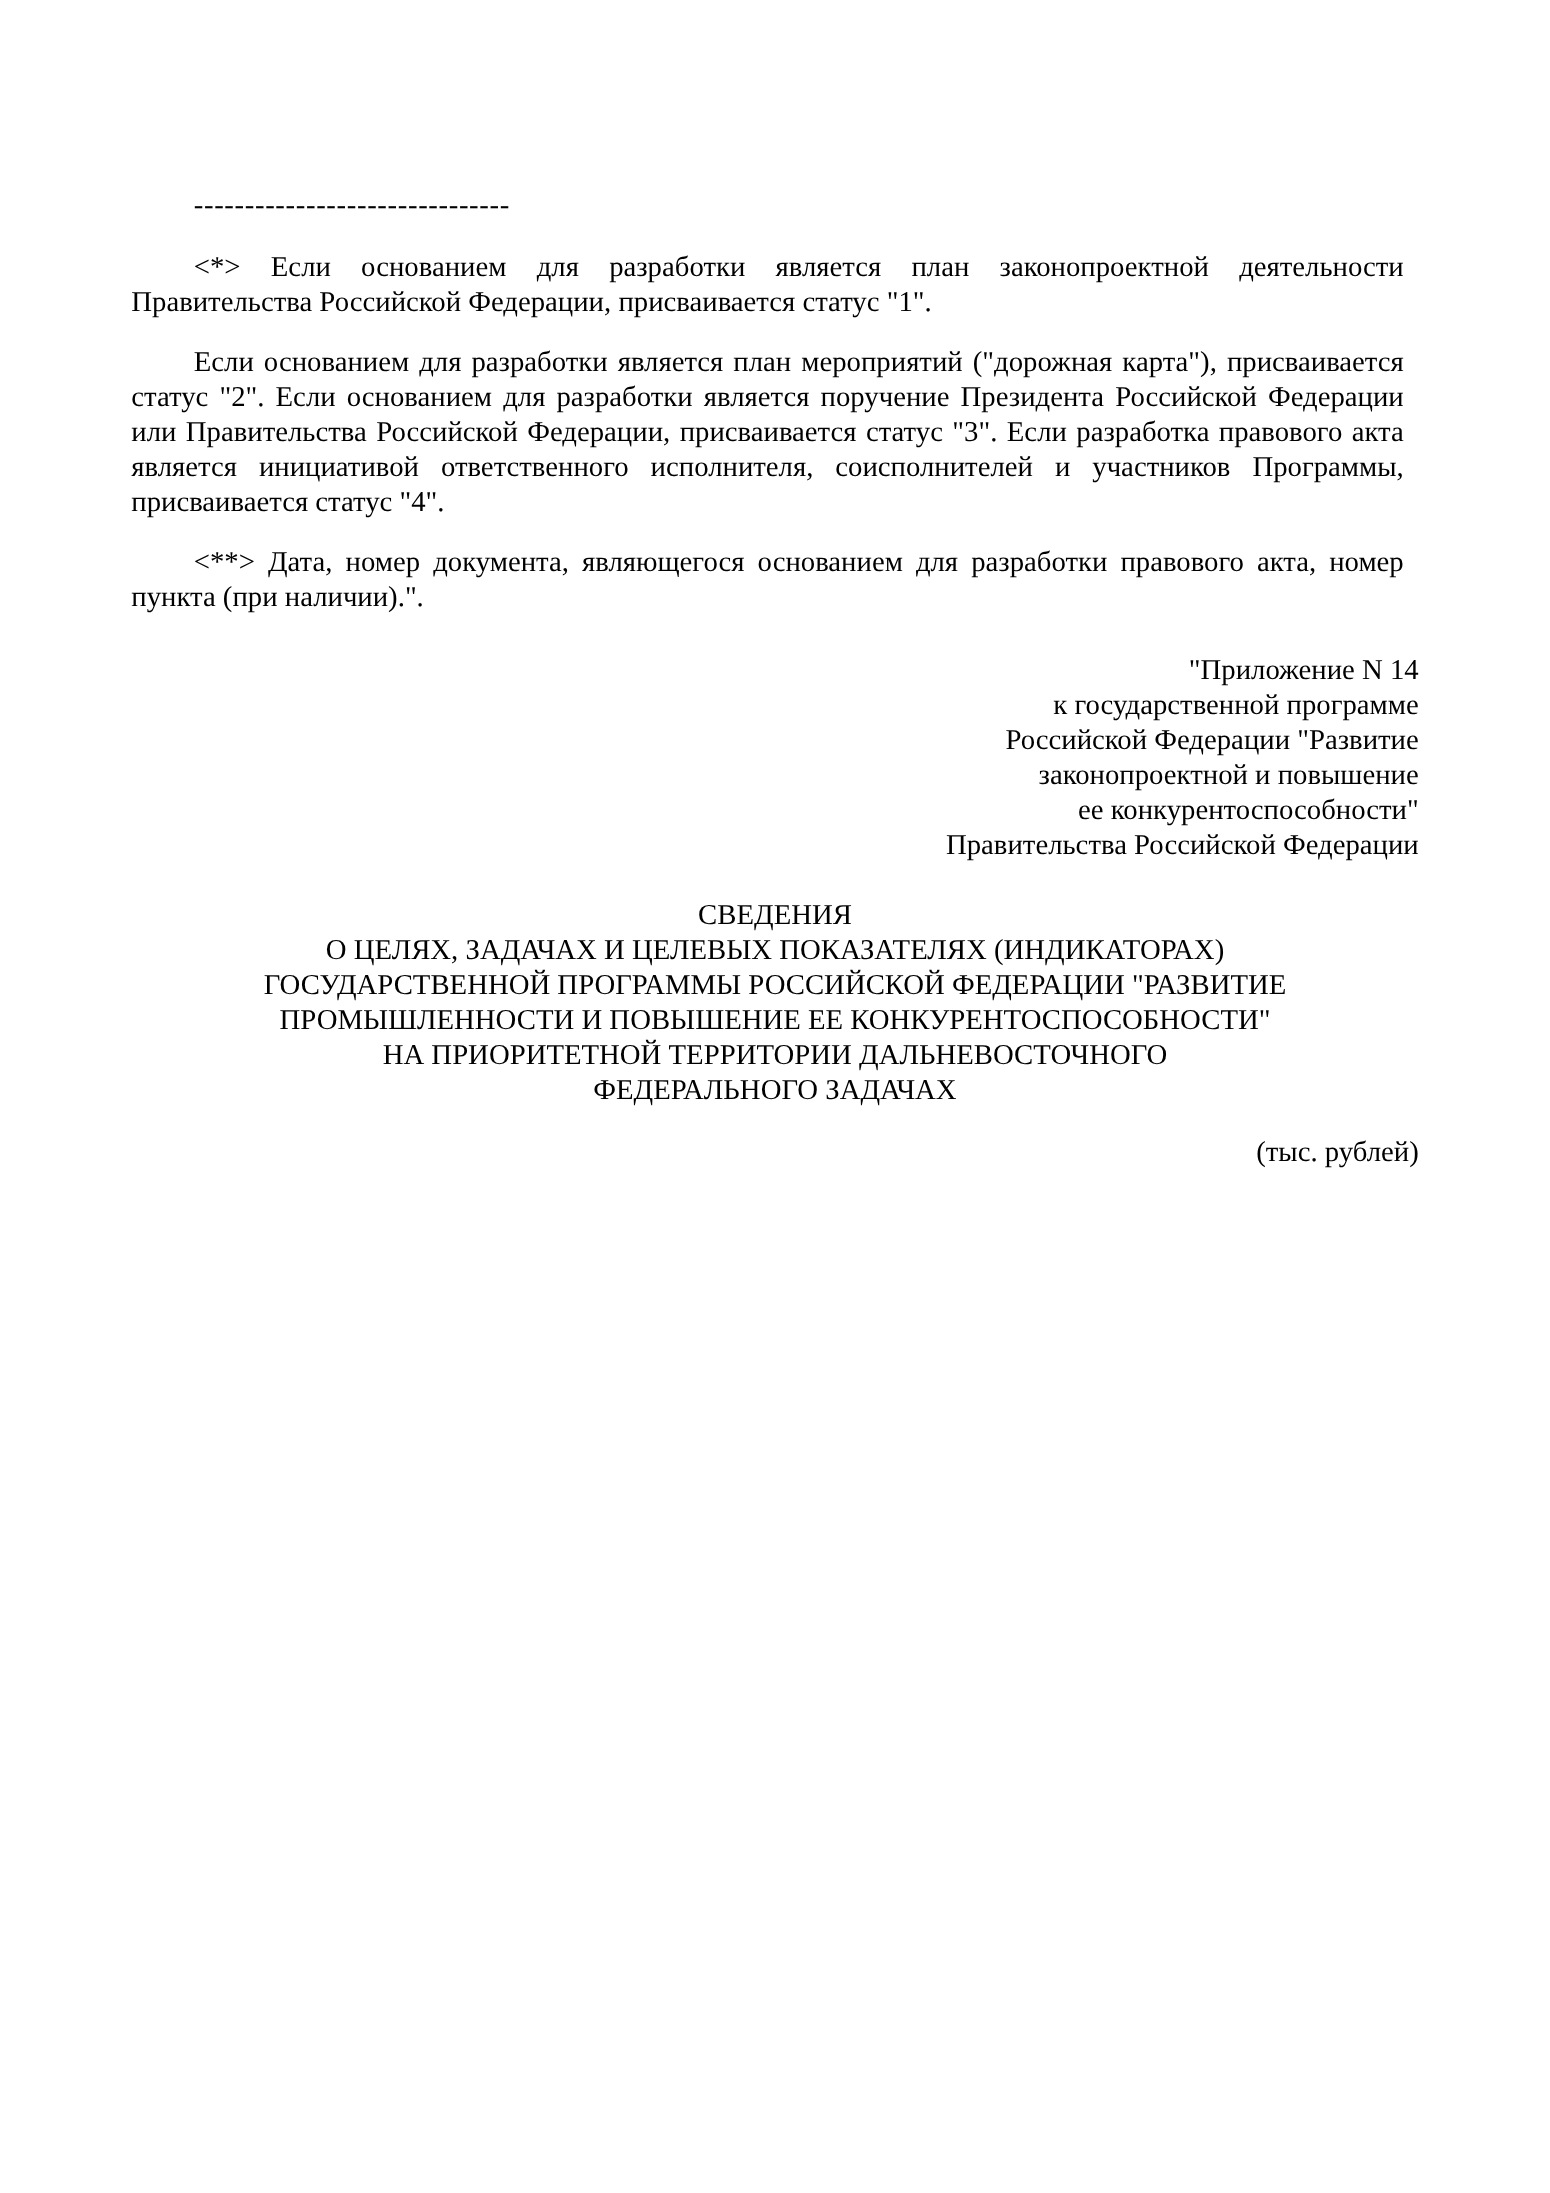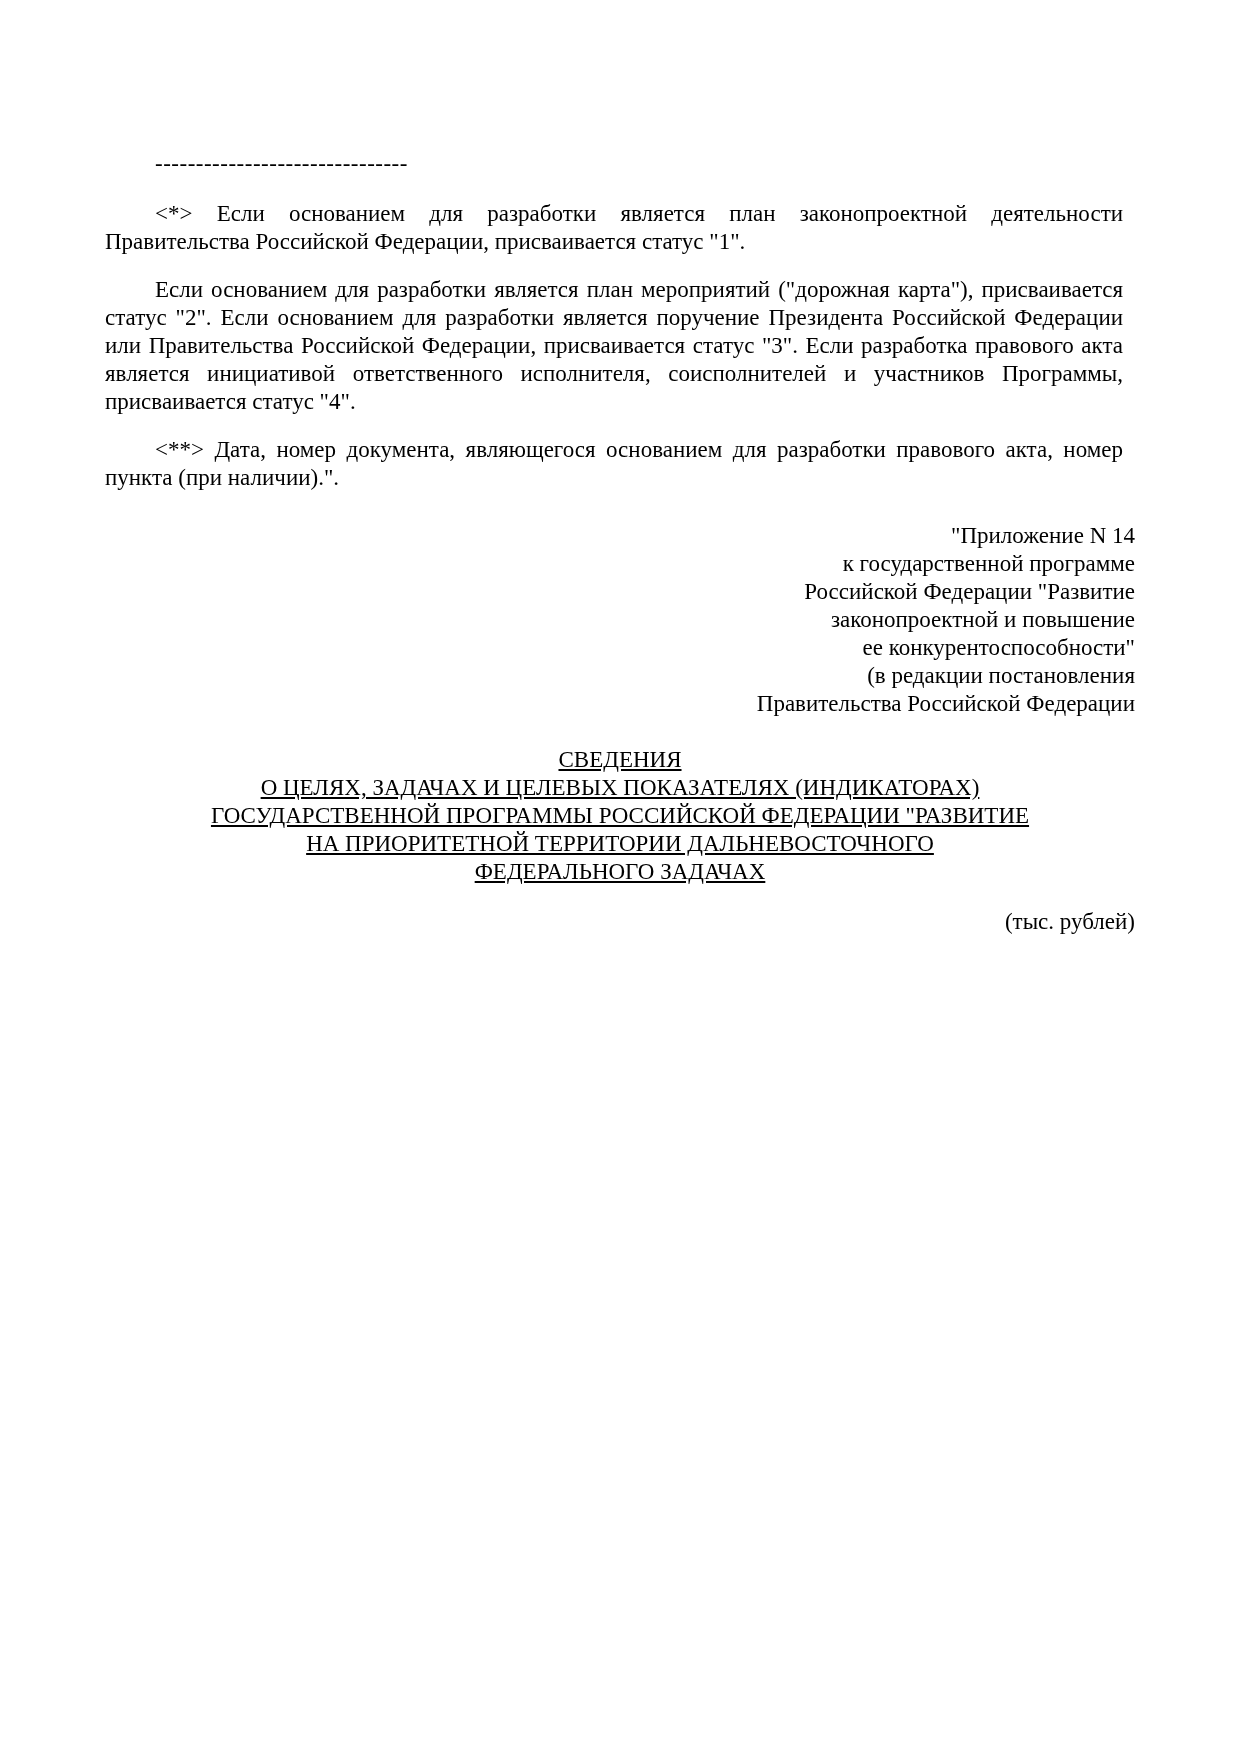--- a/index.html
+++ b/index.html
@@ -41,21 +41,20 @@
     text-align: right;
     line-height: 28px;
   }
   .appendix div {
     white-space: nowrap;
   }
   .heading {
     margin-top: 28px;
     text-align: center;
     line-height: 28px;
-    text-decoration: underline;
   }
   .units {
     margin-top: 22px;
     text-align: right;
     line-height: 28px;
   }
 </style>
 </head>
 <body>
 
@@ -69,27 +68,27 @@
 
   <p class="para">&lt;**&gt; Дата, номер документа, являющегося основанием для разработки правового акта, номер пункта (при наличии).".</p>
 
 
   <div class="appendix">
     <div>"Приложение N 14</div>
     <div>к государственной программе</div>
     <div>Российской Федерации "Развитие</div>
     <div>законопроектной и повышение</div>
     <div>ее конкурентоспособности"</div>
-    <div>(в редакции постановления</div>
     <div>Правительства Российской Федерации</div>
   </div>
 
   <div class="heading">
     <div>СВЕДЕНИЯ</div>
     <div>О ЦЕЛЯХ, ЗАДАЧАХ И ЦЕЛЕВЫХ ПОКАЗАТЕЛЯХ (ИНДИКАТОРАХ)</div>
     <div>ГОСУДАРСТВЕННОЙ ПРОГРАММЫ РОССИЙСКОЙ ФЕДЕРАЦИИ "РАЗВИТИЕ</div>
+    <div>ПРОМЫШЛЕННОСТИ И ПОВЫШЕНИЕ ЕЕ КОНКУРЕНТОСПОСОБНОСТИ"</div>
     <div>НА ПРИОРИТЕТНОЙ ТЕРРИТОРИИ ДАЛЬНЕВОСТОЧНОГО</div>
     <div>ФЕДЕРАЛЬНОГО ЗАДАЧАХ</div>
   </div>
 
   <div class="units">(тыс. рублей)</div>
 
 </div>
 
 </body></html>

